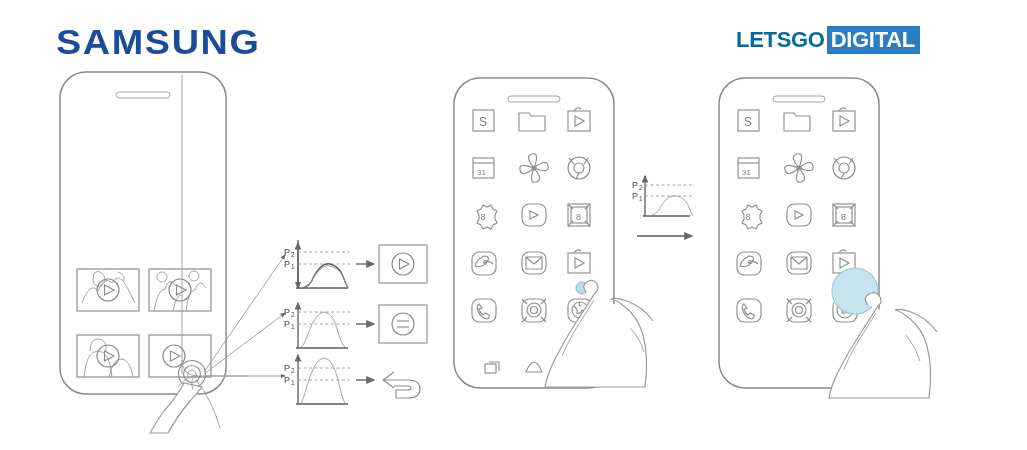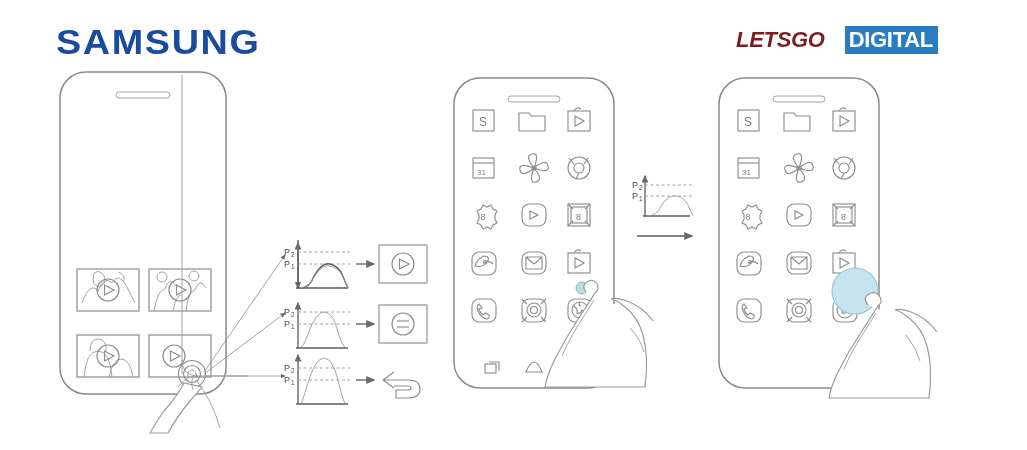--- a/index.html
+++ b/index.html
@@ -28,29 +28,28 @@
     letter-spacing:.35px;
     color:#6f6f6f;
     white-space:nowrap;
     font-family:"Liberation Sans", sans-serif;
   }
   .lgd{
     position:absolute;left:728px;top:26px;
     height:28px;display:flex;align-items:stretch;
   }
   .lgd-a{
-    font-size:22px;font-weight:bold;color:#7f1d1d;
+    font-size:22px;font-weight:bold;color:#0369a1;
     letter-spacing:-0.3px;line-height:28px;
     transform:scaleX(1.0);
-    font-style:italic;
   }
   .lgd-b{
     background:#2b7dc2;color:#ffffff;
     font-size:22px;font-weight:bold;letter-spacing:-0.3px;
-    line-height:28px;padding:0 5px 0 4px;margin-left:20px;
+    line-height:28px;padding:0 5px 0 4px;margin-left:2px;
   }
 
   
   svg.layer{position:absolute;left:0;top:0;width:1027px;height:450px;pointer-events:none;}
   .ln-thin{fill:none;stroke:#9a9a9a;stroke-width:.9;}
   .ln-phone{fill:#ffffff;stroke:#8a8a8a;stroke-width:1.5;}
   .ln-icon{fill:none;stroke:#8e8e8e;stroke-width:1.15;}
   .ln-dash{fill:none;stroke:#9a9a9a;stroke-width:.9;stroke-dasharray:3 2.5;}
   .ln-hand{fill:#ffffff;stroke:#9a9a9a;stroke-width:1.2;}
   .ln-thumb{fill:#ffffff;stroke:#8d8d8d;stroke-width:1.2;}

